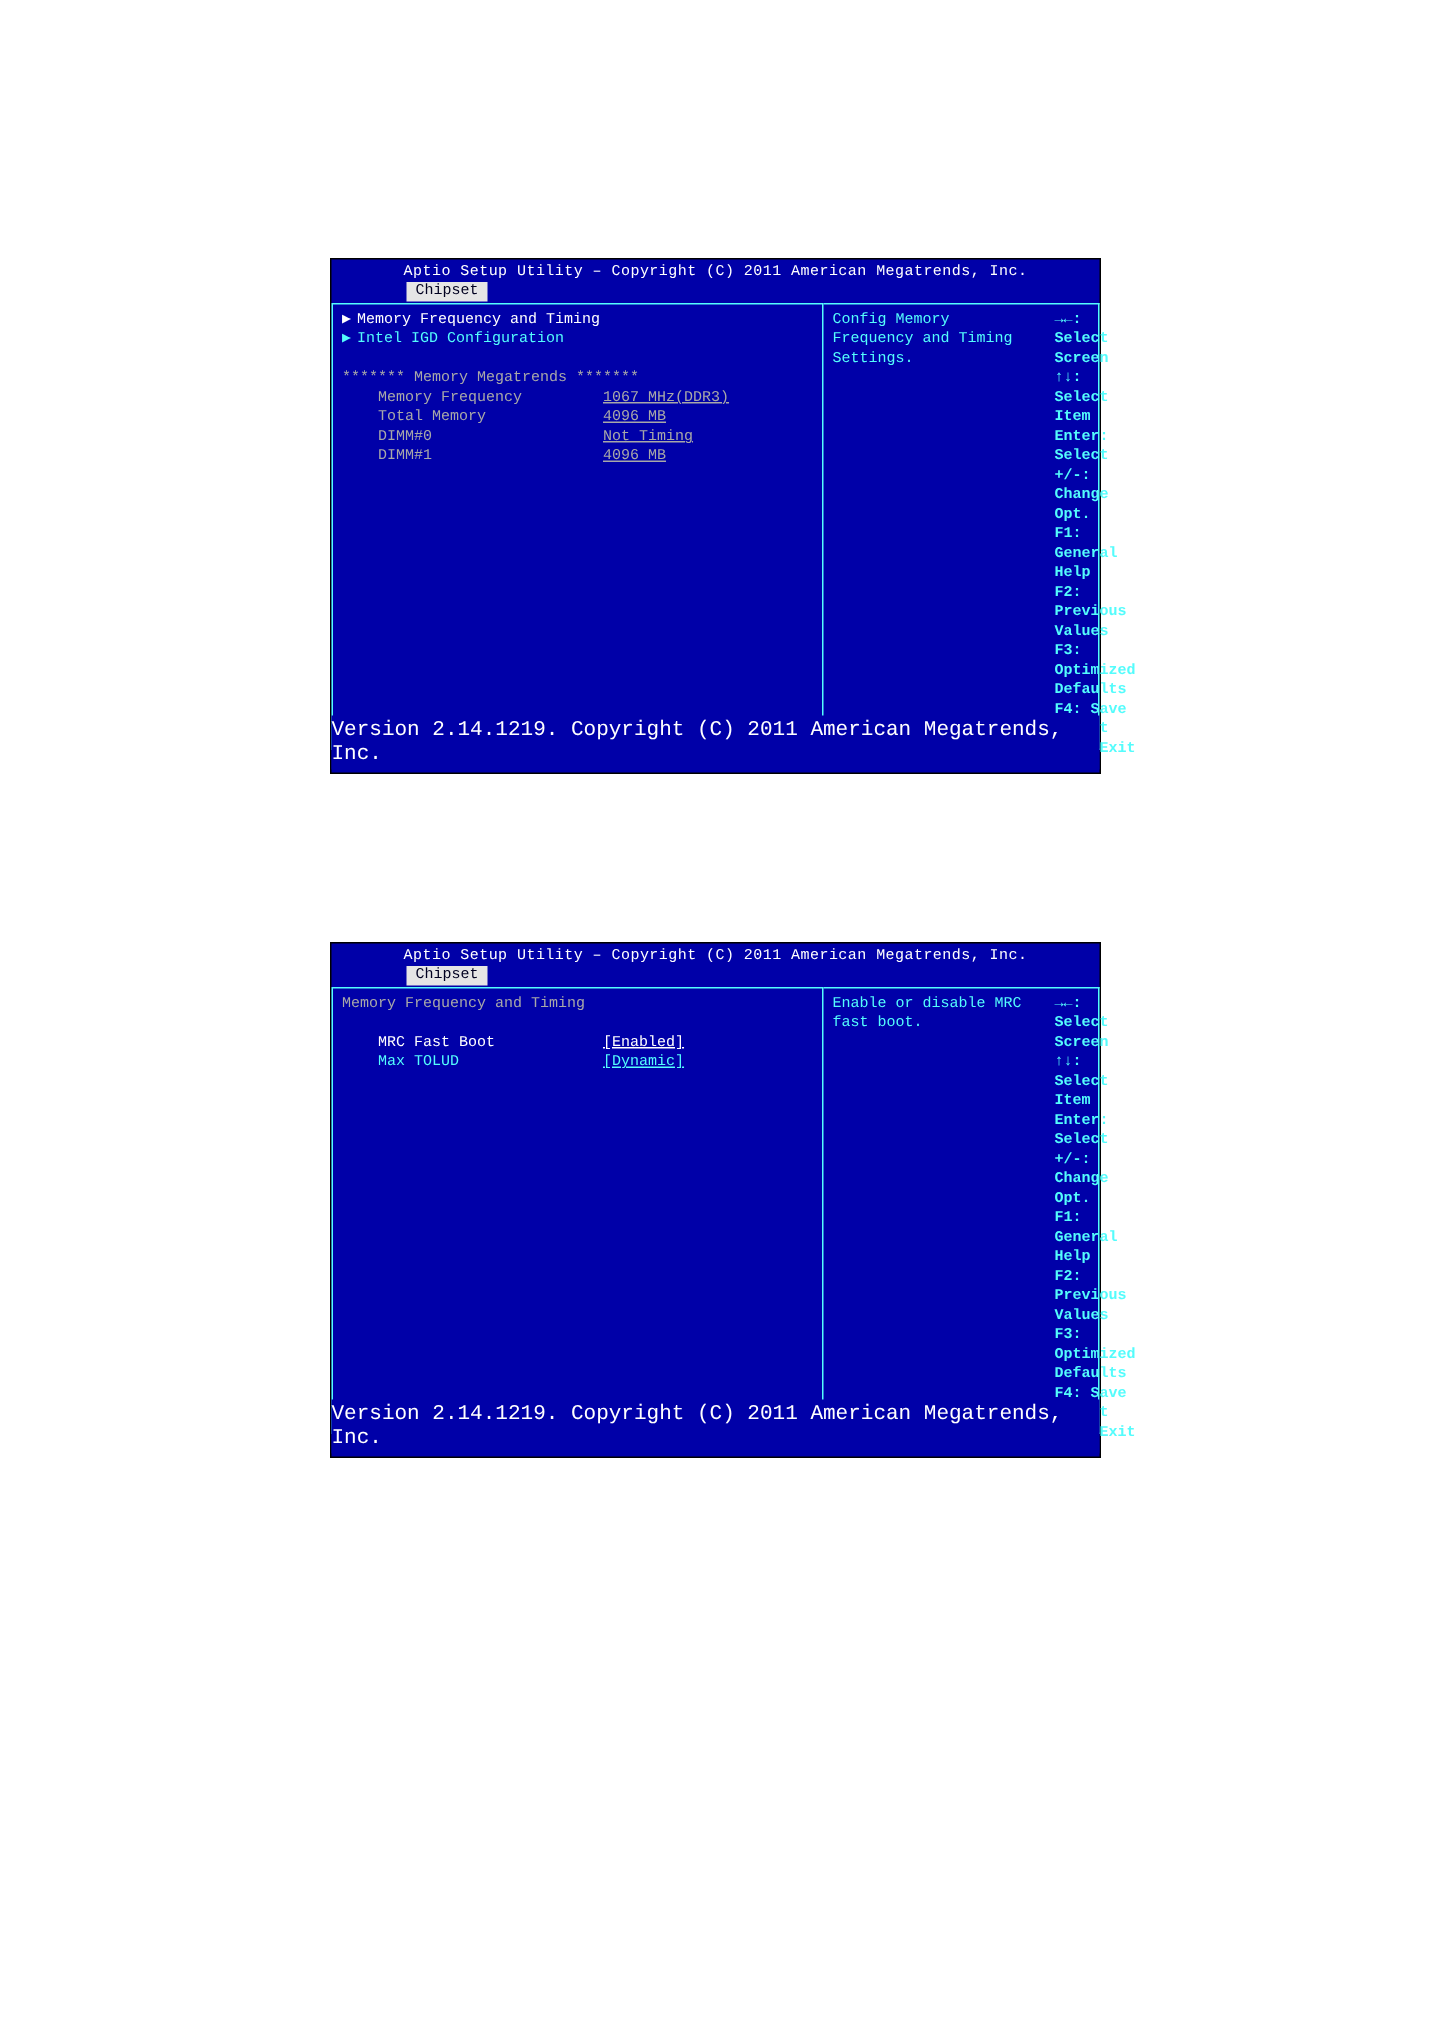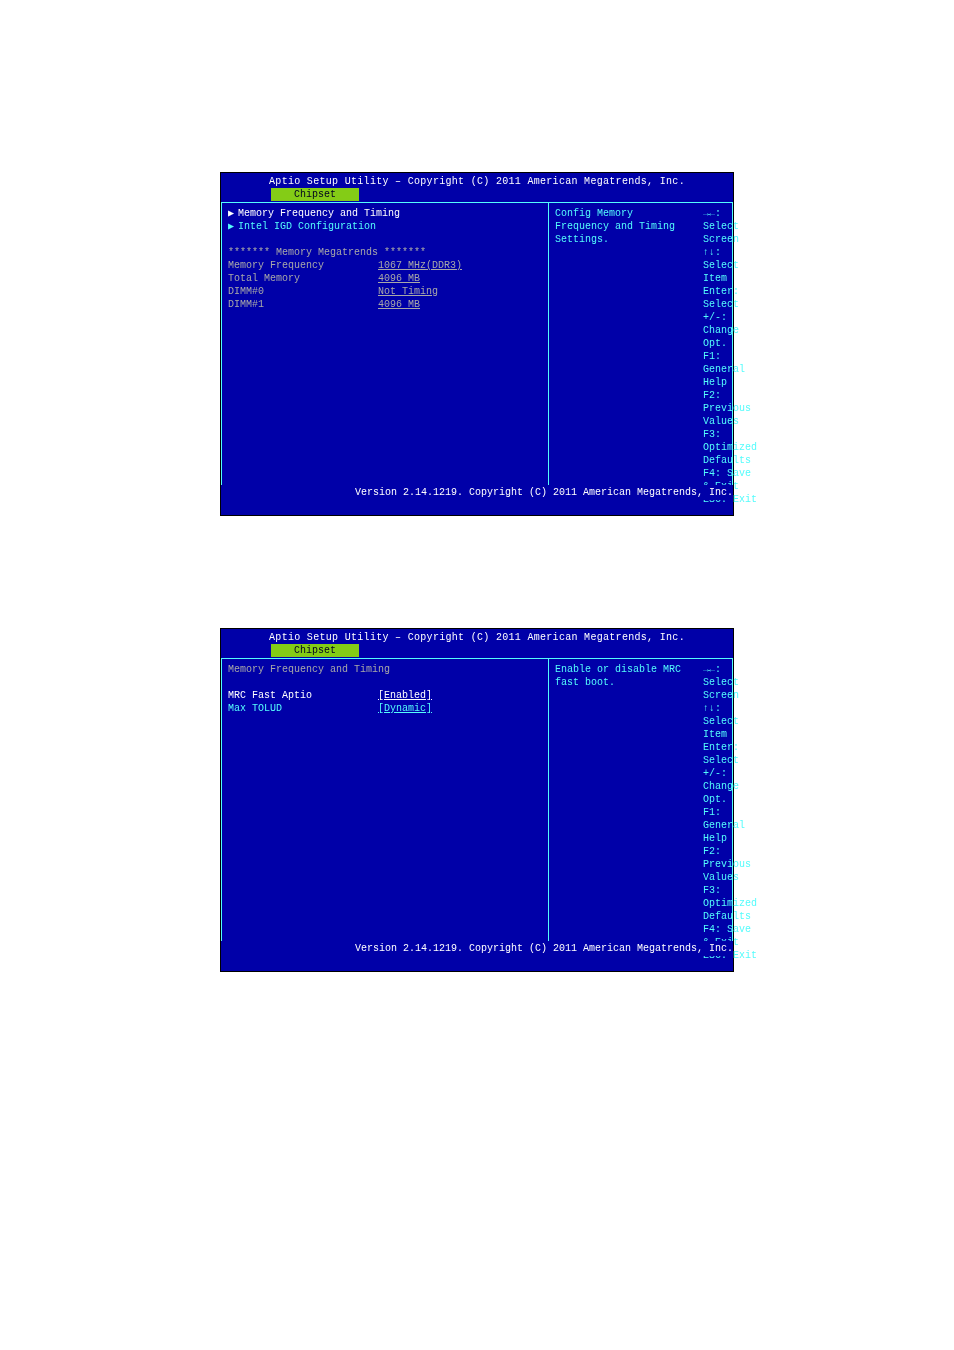--- a/index.html
+++ b/index.html
@@ -28,23 +28,23 @@
       letter-spacing: 0.3px;
     }
     .tab-row {
       height: 14px;
       position: relative;
     }
     .tab {
       position: absolute;
       left: 50px;
       top: 0;
-      background: #84cc16;
+      background: #e5e5e5;
       color: #000020;
-      padding: 1px 23px;
+      padding: 1px 6px;
       font-size: 10px;
     }
     .content-row {
       display: flex;
       height: 298px;
     }
     .left-panel {
       width: 330px;
       border: 1px solid #54fcfc;
       border-top-width: 1px;
@@ -65,48 +65,49 @@
       line-height: 13px;
     }
     .right-top {
       flex: 0 0 148px;
       padding: 4px 6px;
       border-bottom: 1px solid #54fcfc;
     }
     .right-bottom {
       flex: 1;
       padding: 4px 6px;
+      font-weight: bold;
     }
     .menu-item {
       display: flex;
       align-items: center;
     }
     .arrow-icon {
       width: 10px;
       display: inline-block;
       color: #54fcfc;
     }
     .menu-item.selected .arrow-icon { color: #ffffff; }
     .menu-item.selected .item-text { color: #ffffff; }
     .item-text { color: #54fcfc; }
     .info-row {
       display: flex;
     }
-    .info-label { width: 150px; }
+    .info-label { width: 150px; margin-left: 24px; }
     .info-value { flex: 1; text-decoration: underline; }
     .white-text { color: #ffffff; }
     .gray-text { color: #a8a8a8; }
     .footer-bar {
-      text-align: right;
+      text-align: left;
       color: #ffffff;
       background: #0000a8;
-      font-size: 10px;
+      font-size: 14px;
       padding: 2px 0;
       position: absolute;
-      bottom: 15px;
+      bottom: 2px;
       left: 0;
       right: 0;
     }
     .section-title-row { color: #a8a8a8; }
   </style>
 </head>
 <body>
 
 <div class="bios-screen first">
   <div class="title-bar">Aptio Setup Utility – Copyright (C) 2011 American Megatrends, Inc.</div>
@@ -169,21 +170,21 @@
   <div class="tab-row">
     <div class="tab">Chipset</div>
   </div>
   <div class="content-row">
     <div class="left-panel">
       <div class="section-title-row">
         <span>Memory Frequency and Timing</span>
       </div>
       <div style="height:13px"></div>
       <div class="info-row">
-        <span class="info-label white-text">MRC Fast Aptio</span>
+        <span class="info-label white-text">MRC Fast Boot</span>
         <span class="info-value white-text">[Enabled]</span>
       </div>
       <div class="info-row">
         <span class="info-label" style="color:#54fcfc">Max TOLUD</span>
         <span class="info-value" style="color:#54fcfc">[Dynamic]</span>
       </div>
     </div>
     <div class="right-panel">
       <div class="right-top">
         <span>Enable or disable MRC fast boot.</span>

